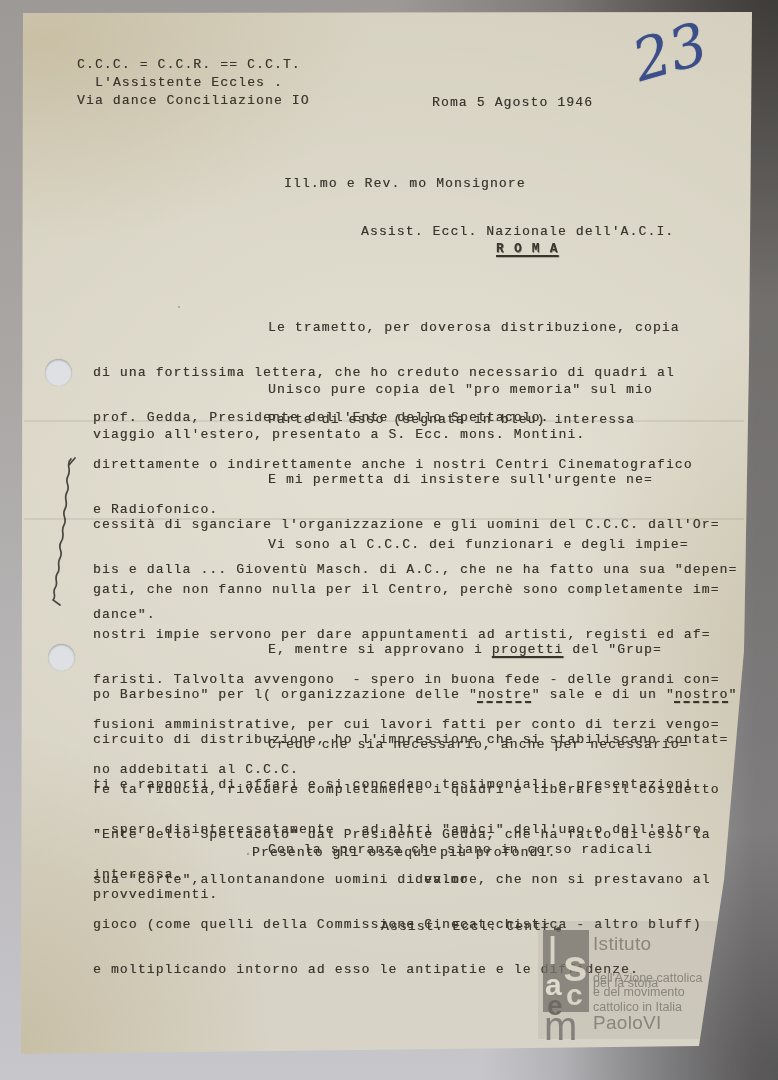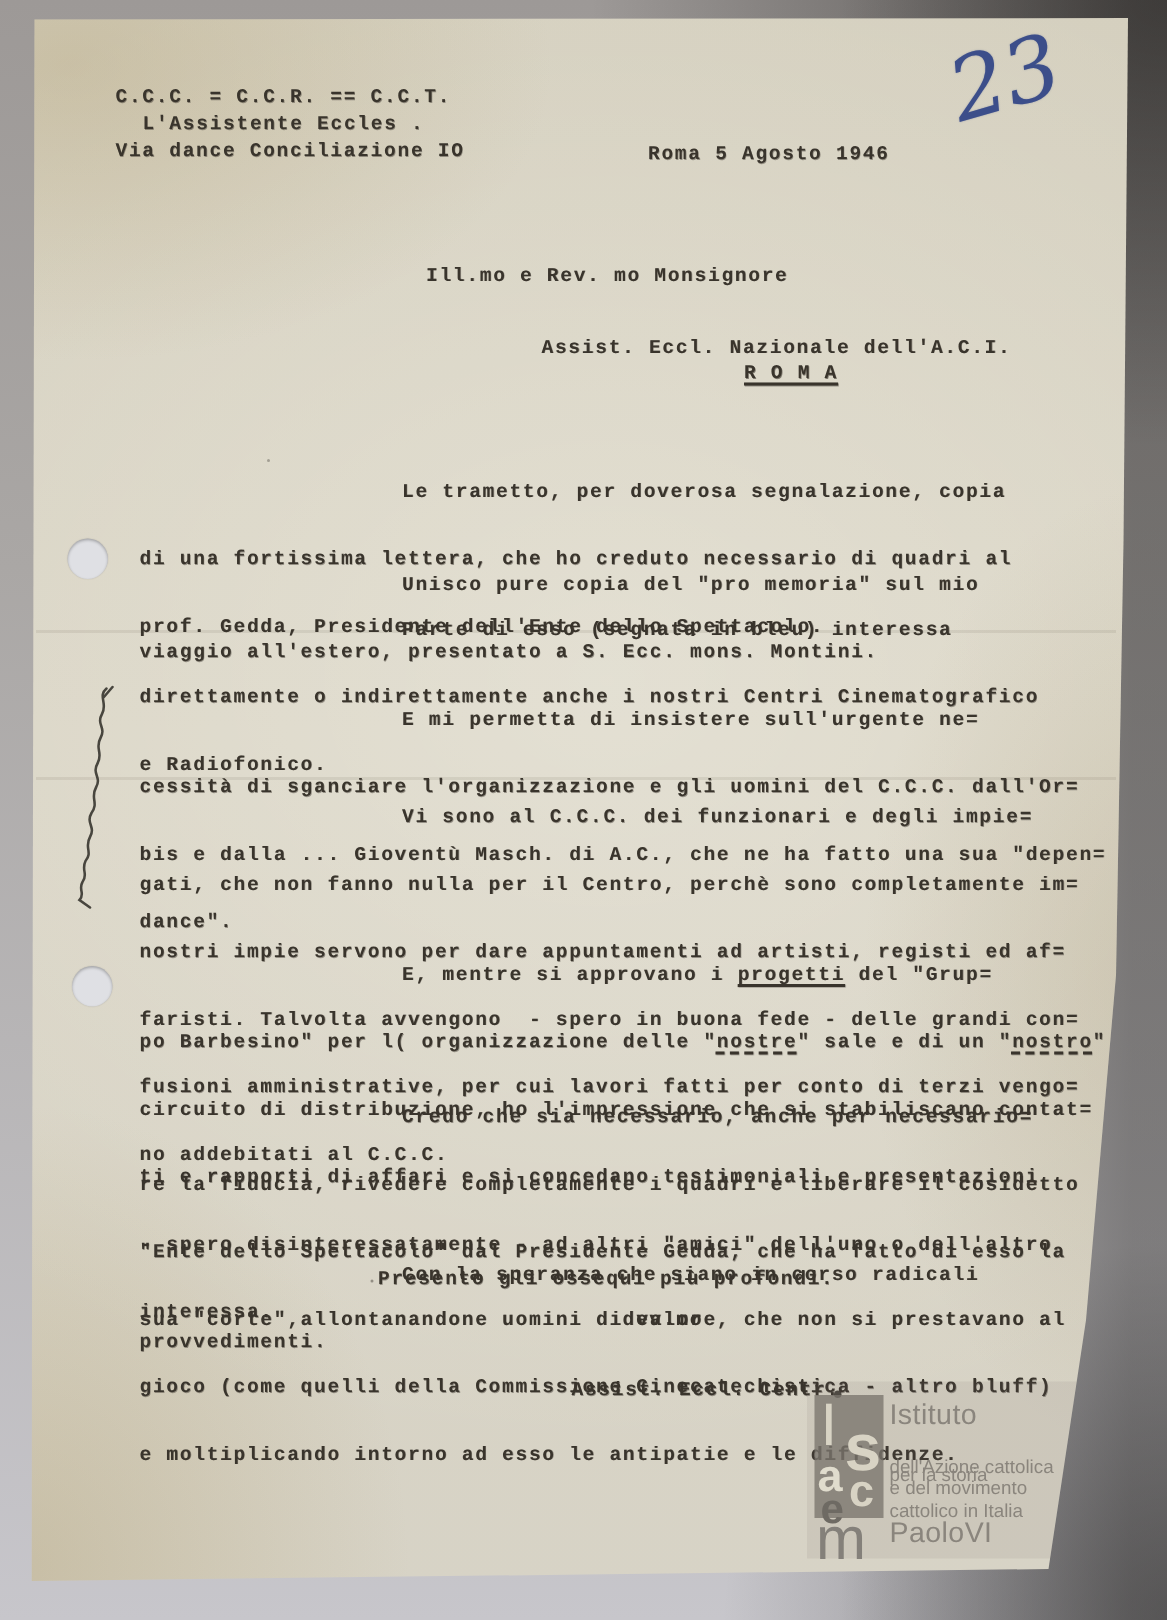--- a/index.html
+++ b/index.html
@@ -32,21 +32,20 @@
     position:absolute;width:27px;height:27px;border-radius:50%;
     background:#dfe0e4;box-shadow:inset 0 1px 2px rgba(0,0,0,0.28), 0 0 1px rgba(0,0,0,0.15);
   }
   
   .tw{
     position:absolute;
     font-family:"Liberation Mono", monospace;
     font-size:13px;line-height:15px;letter-spacing:1.15px;
     color:#39342c;white-space:pre;
     text-shadow:0.4px 0.4px 0 rgba(57,52,44,0.45);
-    font-weight:bold;
   }
   .para{position:absolute;left:93px;width:640px;}
   .para .line{white-space:pre;}
   .ind{text-indent:175px;}
   .u-solid{text-decoration:underline;text-underline-offset:3px;text-decoration-thickness:1.5px;}
   .u-dash{text-decoration:underline;text-decoration-style:dashed;text-underline-offset:3px;text-decoration-thickness:1.5px;}
   .heavy{font-weight:bold;text-shadow:0.5px 0.5px 0 rgba(45,40,33,0.55);}
   
   #pagenum{
     position:absolute;left:633px;top:18px;
@@ -86,21 +85,21 @@
     <div class="tw" style="left:77px;top:57px;">C.C.C. = C.C.R. == C.C.T.</div>
     <div class="tw" style="left:95px;top:75px;">L'Assistente Eccles .</div>
     <div class="tw" style="left:77px;top:93px;">Via dance Conciliazione IO</div>
     <div class="tw" style="left:432px;top:95px;">Roma 5 Agosto 1946</div>
 
     <div class="tw" style="left:284px;top:176px;">Ill.mo e Rev. mo Monsignore</div>
     <div class="tw" style="left:361px;top:224px;">Assist. Eccl. Nazionale dell'A.C.I.</div>
     <div class="tw heavy u-solid" style="left:496px;top:241px;">R O M A</div>
 
     <div class="para tw" style="top:290px;">
-      <div class="line ind">Le trametto, per doverosa segnalazione, copia</div>
+      <div class="line ind">Le trametto, per doverosa distribuzione, copia</div>
       <div class="line">di una fortissima lettera, che ho creduto necessario di quadri al</div>
       <div class="line">prof. Gedda, Presidente dell'Ente dello Spettacolo.</div>
     </div>
 
     <div class="para tw" style="top:352px;">
       <div class="line ind">Unisco pure copia del "pro memoria" sul mio</div>
       <div class="line">viaggio all'estero, presentato a S. Ecc. mons. Montini.</div>
     </div>
 
     <div class="para tw" style="top:382px;">

